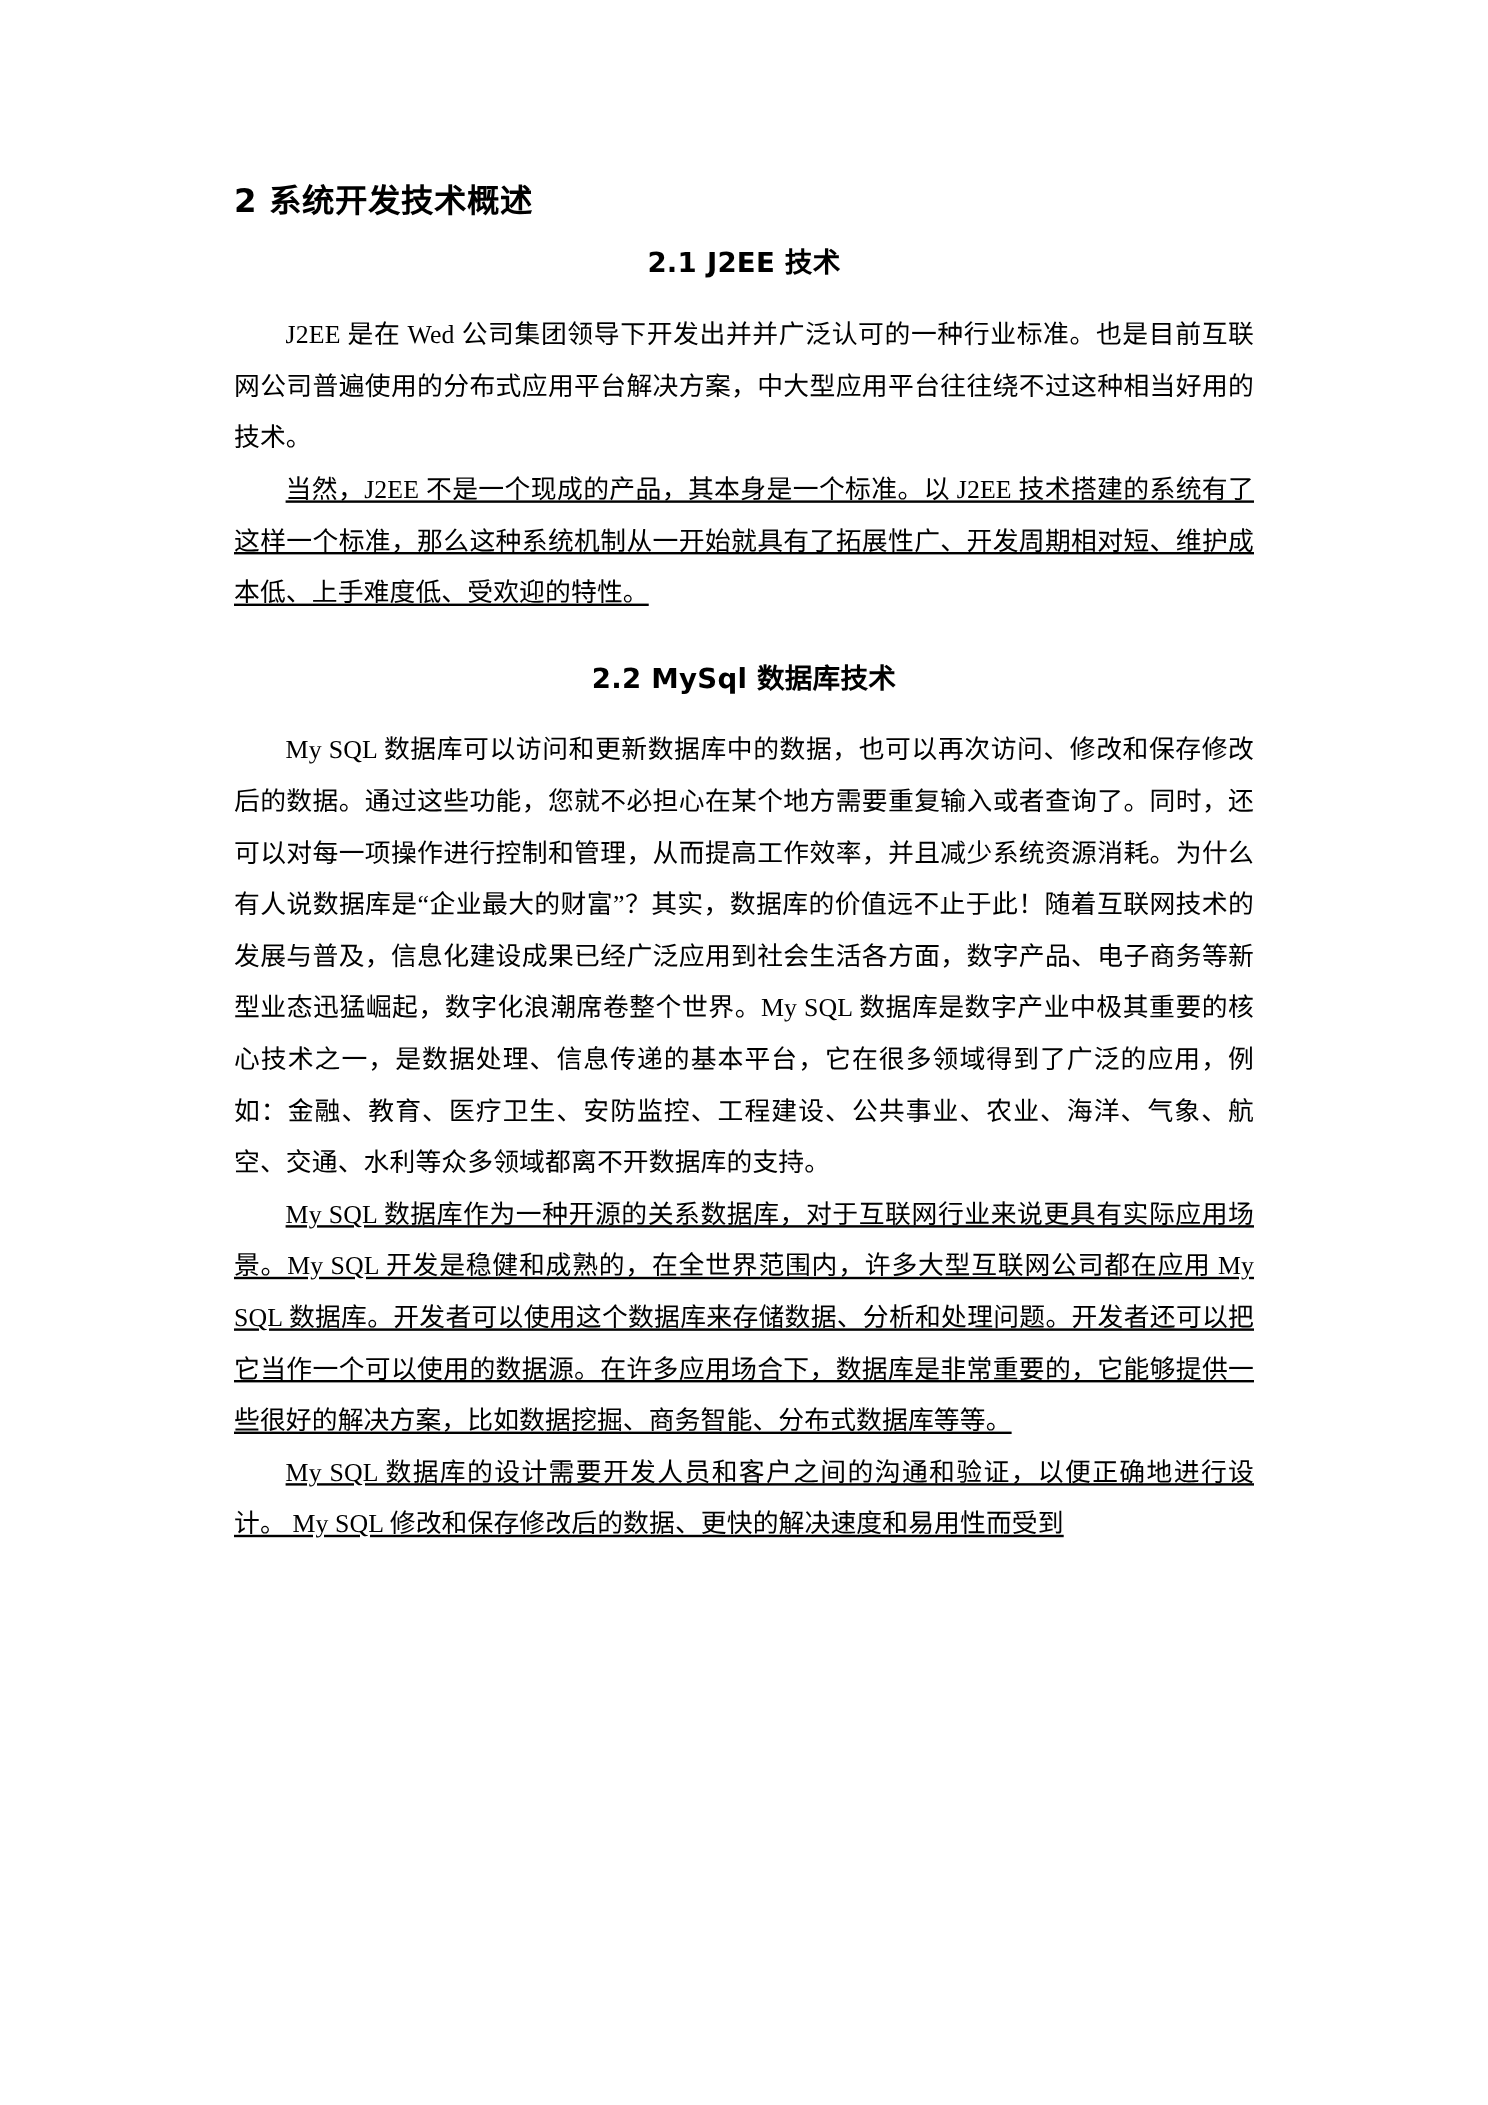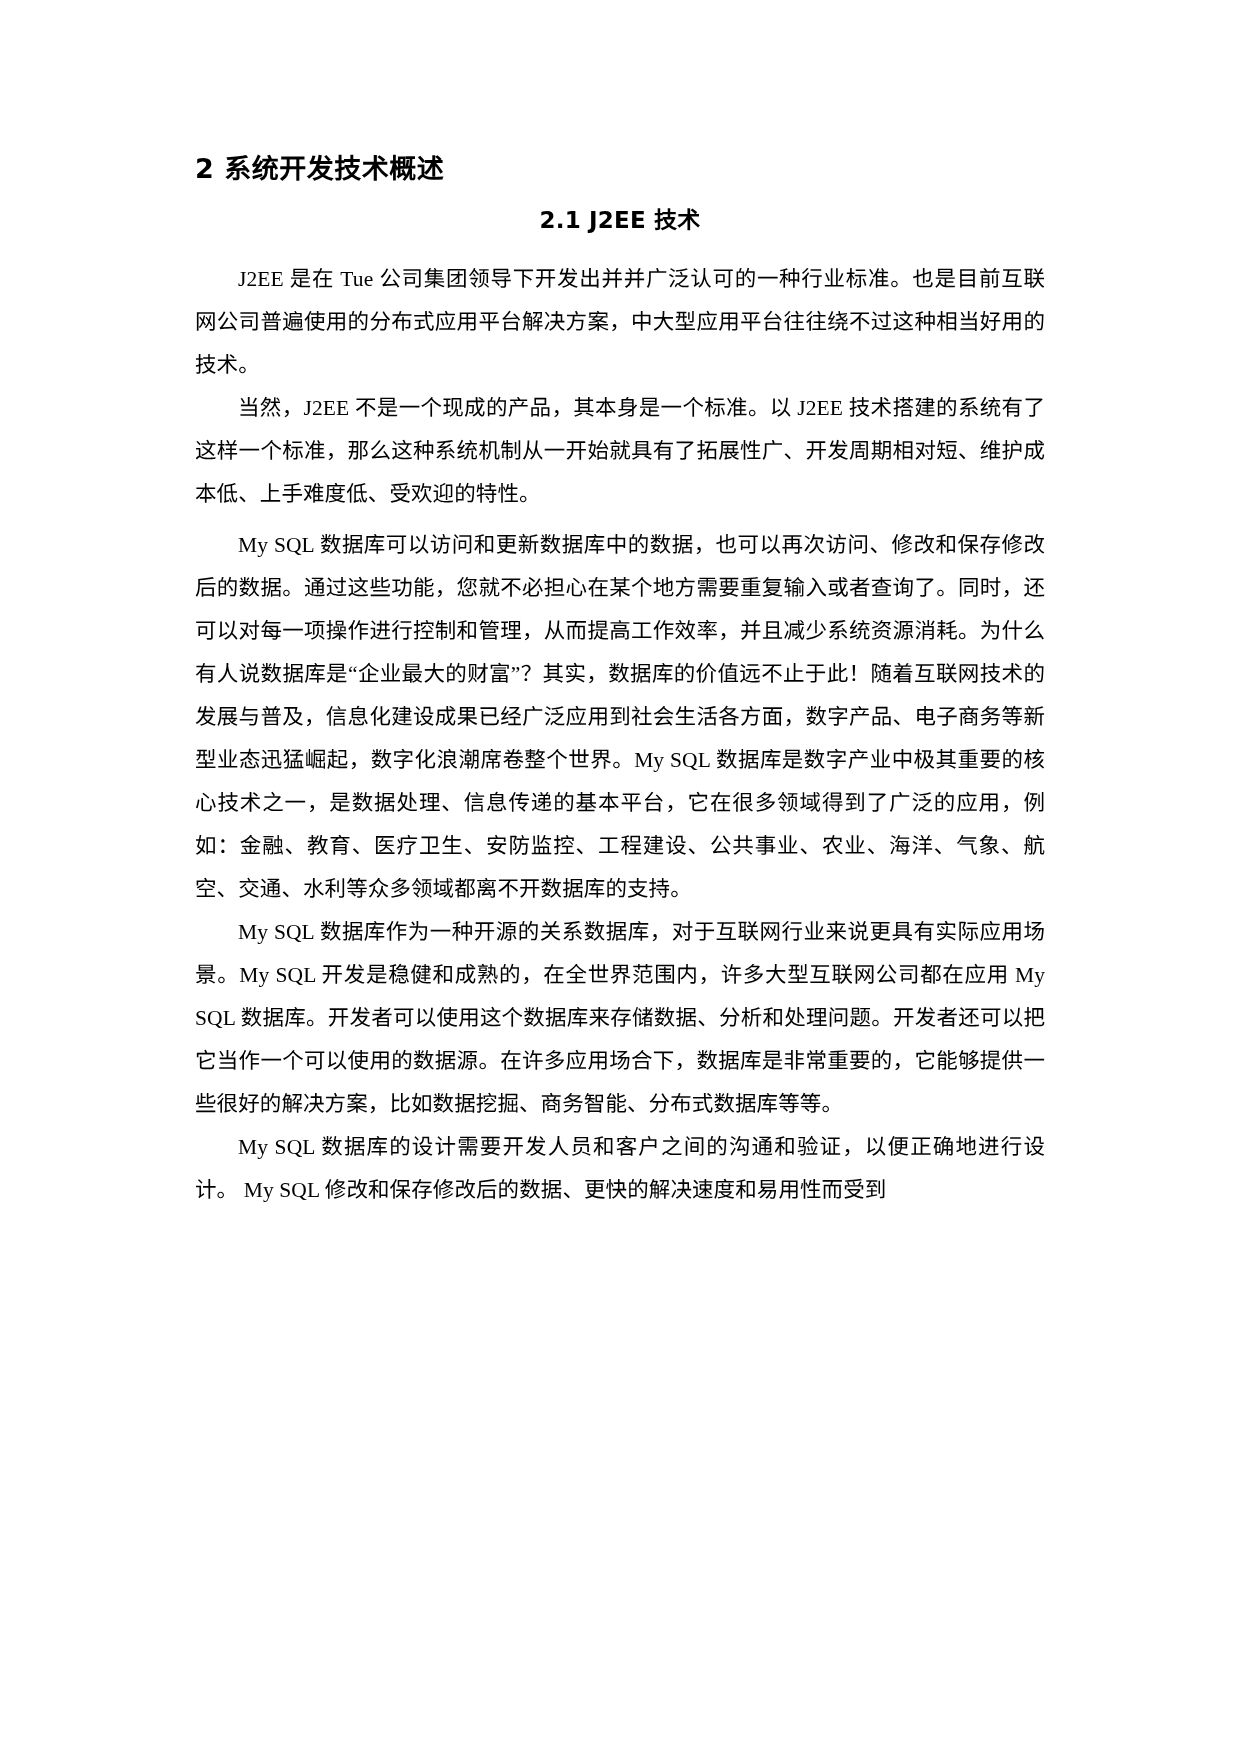--- a/index.html
+++ b/index.html
@@ -49,43 +49,45 @@
     font-size: 21.5px;
     line-height: 43px;
     margin: 0;
     text-indent: 2em;
     text-align: justify;
     text-justify: inter-ideograph;
     letter-spacing: 0.1px;
   }
   p.para + p.para {
     margin-top: 0;
+    text-decoration: underline;
   }
   .block {
     margin-bottom: 6px;
   }
   .sec-2-2-body {
     margin-top: 8px;
   }
 </style>
 </head>
 <body>
 
 <div class="page">
   <div class="doc-body">
 
     <h1 class="heading-1">2  系统开发技术概述</h1>
 
     <h2 class="heading-2">2.1 J2EE 技术</h2>
 
     <div class="block">
-      <p class="para">J2EE 是在 Tue 公司集团领导下开发出并并广泛认可的一种行业标准。也是目前互联网公司普遍使用的分布式应用平台解决方案，中大型应用平台往往绕不过这种相当好用的技术。</p>
+      <p class="para">J2EE 是在 Wed 公司集团领导下开发出并并广泛认可的一种行业标准。也是目前互联网公司普遍使用的分布式应用平台解决方案，中大型应用平台往往绕不过这种相当好用的技术。</p>
       <p class="para">当然，J2EE 不是一个现成的产品，其本身是一个标准。以 J2EE 技术搭建的系统有了这样一个标准，那么这种系统机制从一开始就具有了拓展性广、开发周期相对短、维护成本低、上手难度低、受欢迎的特性。</p>
     </div>
 
+    <h2 class="heading-2 spaced-top">2.2  MySql 数据库技术</h2>
 
     <div class="block sec-2-2-body">
       <p class="para">My SQL 数据库可以访问和更新数据库中的数据，也可以再次访问、修改和保存修改后的数据。通过这些功能，您就不必担心在某个地方需要重复输入或者查询了。同时，还可以对每一项操作进行控制和管理，从而提高工作效率，并且减少系统资源消耗。为什么有人说数据库是“企业最大的财富”？其实，数据库的价值远不止于此！随着互联网技术的发展与普及，信息化建设成果已经广泛应用到社会生活各方面，数字产品、电子商务等新型业态迅猛崛起，数字化浪潮席卷整个世界。My SQL 数据库是数字产业中极其重要的核心技术之一，是数据处理、信息传递的基本平台，它在很多领域得到了广泛的应用，例如：金融、教育、医疗卫生、安防监控、工程建设、公共事业、农业、海洋、气象、航空、交通、水利等众多领域都离不开数据库的支持。</p>
       <p class="para">My SQL 数据库作为一种开源的关系数据库，对于互联网行业来说更具有实际应用场景。My SQL 开发是稳健和成熟的，在全世界范围内，许多大型互联网公司都在应用 My SQL 数据库。开发者可以使用这个数据库来存储数据、分析和处理问题。开发者还可以把它当作一个可以使用的数据源。在许多应用场合下，数据库是非常重要的，它能够提供一些很好的解决方案，比如数据挖掘、商务智能、分布式数据库等等。</p>
       <p class="para">My SQL 数据库的设计需要开发人员和客户之间的沟通和验证，以便正确地进行设计。   My SQL 修改和保存修改后的数据、更快的解决速度和易用性而受到</p>
     </div>
 
   </div>
 </div>
 

